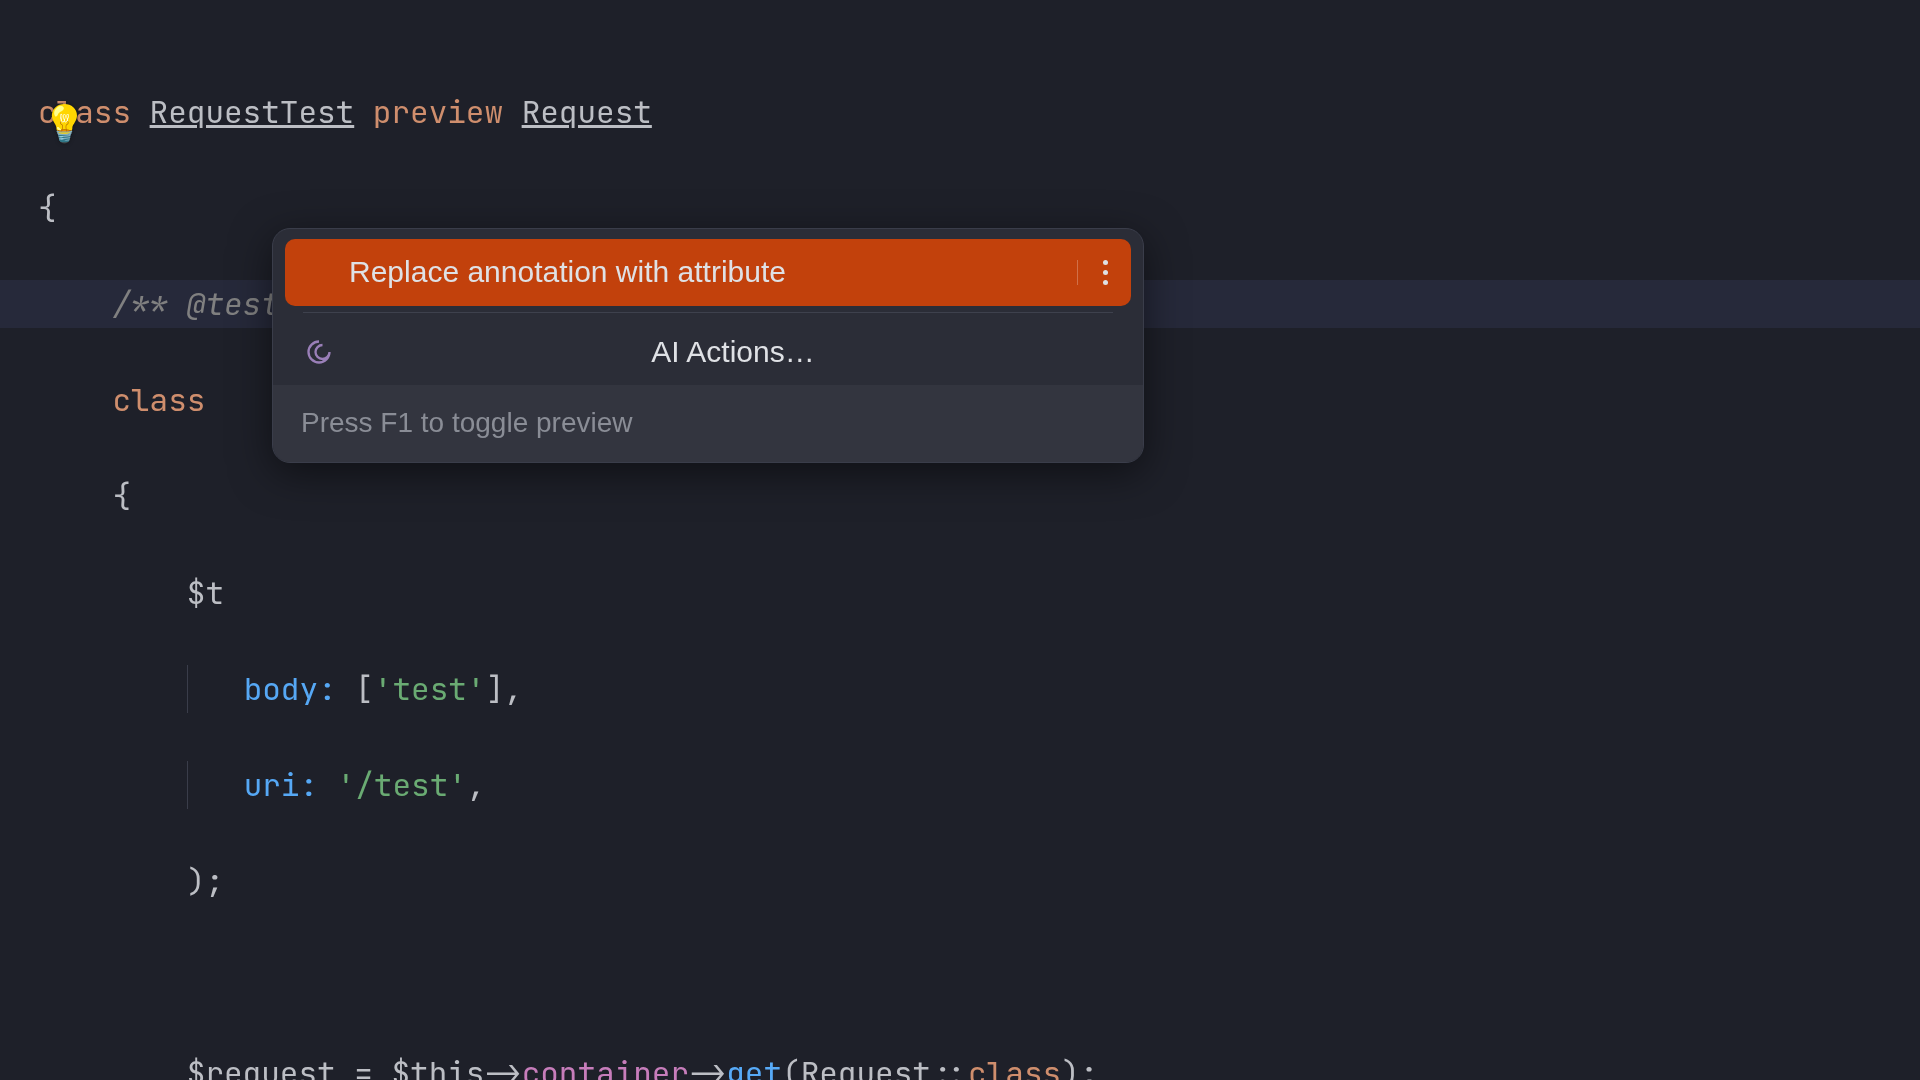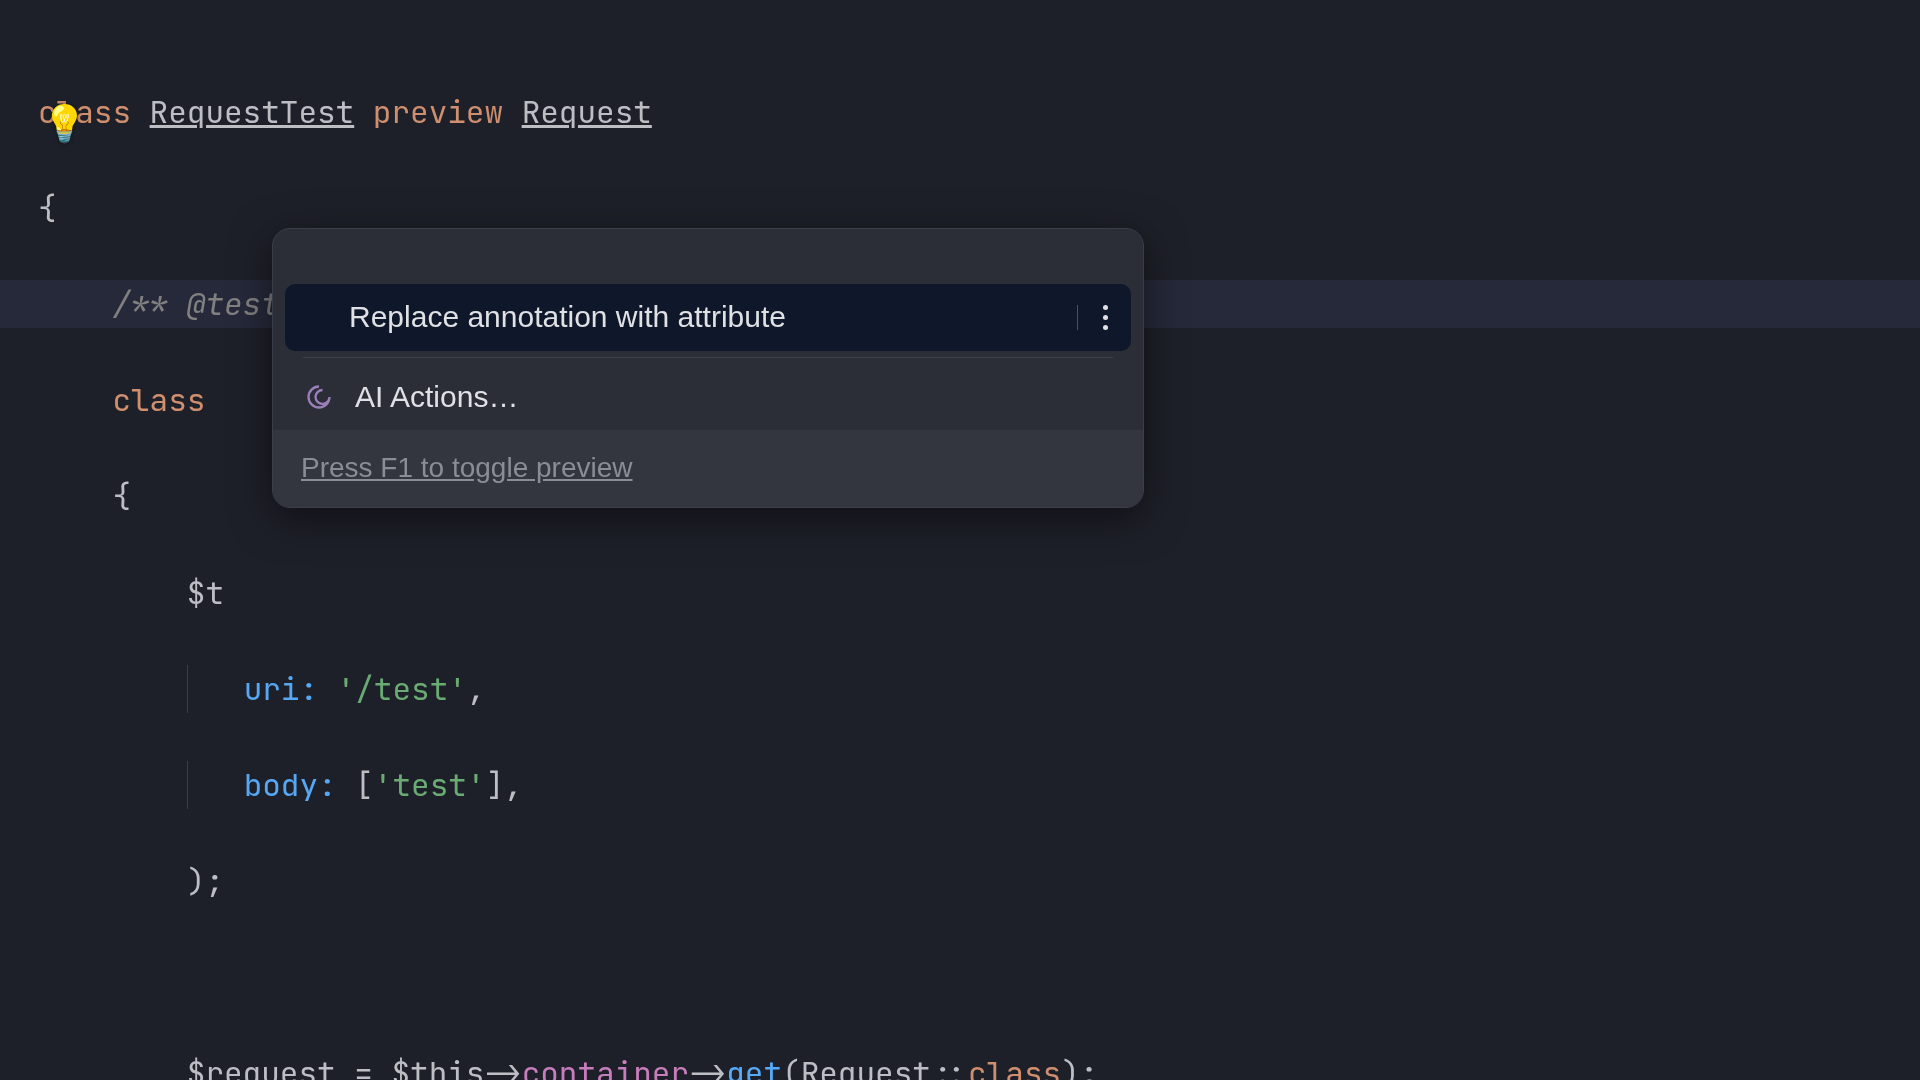--- a/index.html
+++ b/index.html
@@ -56,25 +56,24 @@
   .popup-inner { padding: 10px 12px 0 12px; }
   .popup-item {
     display: flex;
     align-items: center;
     padding: 10px 20px;
     border-radius: 10px;
     color: #dfe1e5;
     font-size: 30px;
   }
   .popup-item.selected {
-    background: #0f172a;
-    margin-top: 45px;
+    background: #c2410c;
   }
   .popup-item .label { flex: 1; padding-left: 44px; }
-  .popup-item.ai .label { padding-left: 18px; }
+  .popup-item.ai .label { padding-left: 18px; text-align: center; }
   .popup-item .more {
     border-left: 1px solid rgba(255,255,255,0.25);
     padding-left: 22px;
     margin-left: 16px;
     display: flex;
     align-items: center;
     justify-content: center;
     width: 34px;
   }
   .dots { display: flex; flex-direction: column; gap: 5px; align-items: center; }
@@ -83,42 +82,41 @@
   .swirl-icon {
     width: 28px; height: 28px; margin-right: 4px;
     display: inline-flex; align-items: center; justify-content: center;
     color: #9a7fb8;
   }
   .popup-footer {
     background: #33353f;
     color: #8a8d96;
     font-size: 28px;
     padding: 16px 28px 18px 28px;
-    text-decoration: underline;
   }
   .indent-guide {
     display: inline-block;
     border-left: 1px solid #3a3d4a;
     height: 1.55em;
     vertical-align: top;
     margin-left: 0;
   }
 </style>
 </head>
 <body>
 
 <div class="editor">
 <span class="line"><span class="kw">class</span> <span class="fn">RequestTest</span> <span class="kw">preview</span> <span class="fn">Request</span></span>
 <span class="line"><span class="punct">{</span></span>
 <span class="highlight-line">    <span class="italic">/** @test */</span></span>
 <span class="line">    <span class="kw">class</span></span>
 <span class="line">    <span class="punct">{</span></span>
 <span class="line">        <span class="var">$t</span></span>
+<span class="line">        <span class="indent-guide"></span>   <span class="named">body:</span> <span class="punct">[</span><span class="str">'test'</span><span class="punct">],</span></span>
 <span class="line">        <span class="indent-guide"></span>   <span class="named">uri:</span> <span class="str">'/test'</span><span class="punct">,</span></span>
-<span class="line">        <span class="indent-guide"></span>   <span class="named">body:</span> <span class="punct">[</span><span class="str">'test'</span><span class="punct">],</span></span>
 <span class="line">        <span class="punct">);</span></span>
 <span class="line"> </span>
 <span class="line">        <span class="var">$request</span><span class="punct"> = </span><span class="var">$this</span><span class="punct">-&gt;</span><span class="prop">container</span><span class="punct">-&gt;</span><span class="call">get</span><span class="punct">(</span><span class="classref">Request</span><span class="punct">::</span><span class="cls">class</span><span class="punct">);</span></span>
 
 
 
 
 </div>
 
 <div class="bulb">💡</div>

